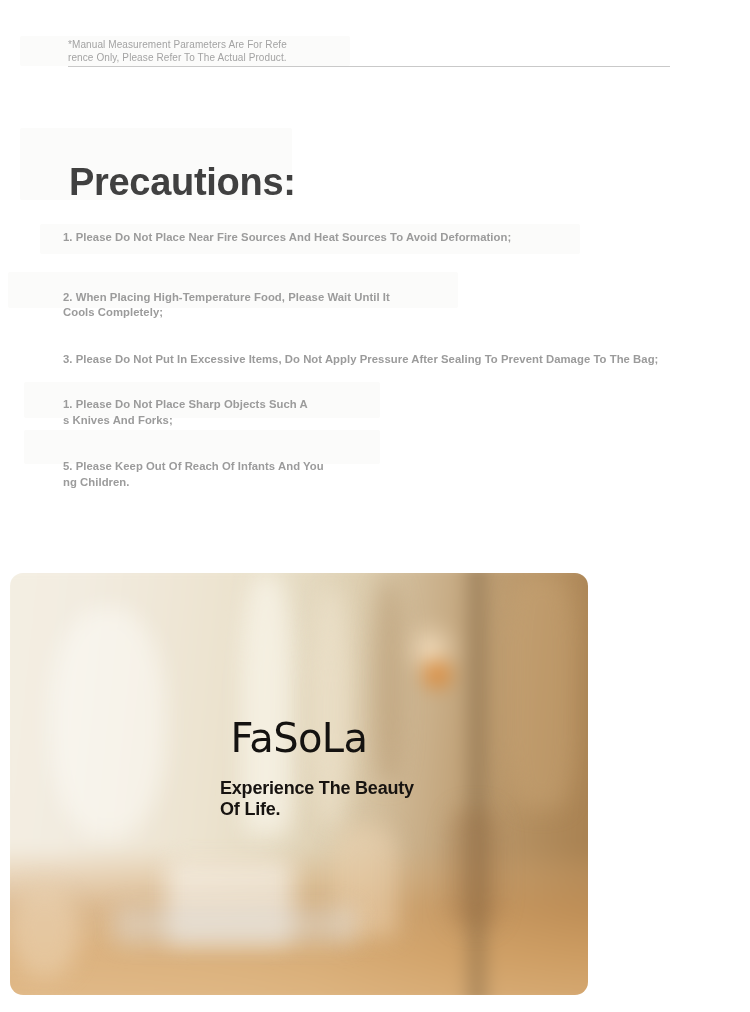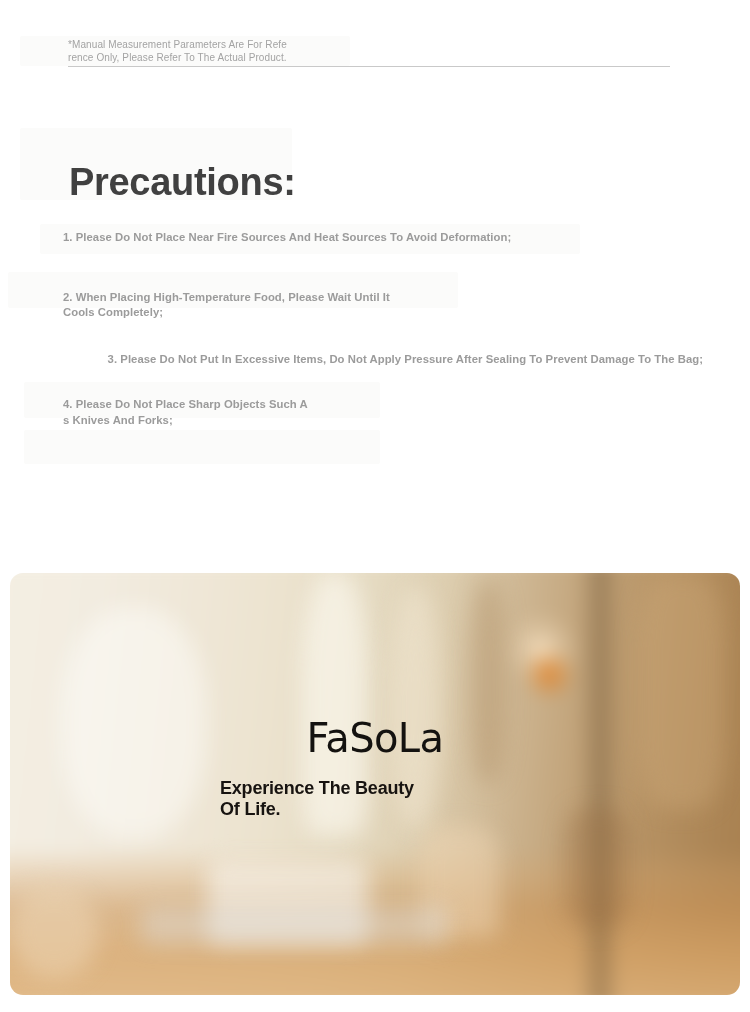--- a/index.html
+++ b/index.html
@@ -74,30 +74,30 @@
     font-size: 11.3px;
     line-height: 1.38;
     color: #9b9b9b;
     letter-spacing: 0.05px;
     white-space: pre-line;
     font-weight: bold;
   }
 
   .precaution-item.i1 { margin-top: 0px; }
   .precaution-item.i2 { margin-top: 44px; }
-  .precaution-item.i3 { margin-top: 31px; text-align: right; }
+  .precaution-item.i3 { margin-top: 31px; }
   .precaution-item.i4 { margin-top: 30px; }
   .precaution-item.i5 { margin-top: 31px; }
 
   
   .banner {
     position: absolute;
     left: 10px;
     top: 573px;
-    width: 730px;
+    width: 578px;
     height: 422px;
     border-radius: 13px;
     overflow: hidden;
   }
 
   .banner-photo {
     position: absolute;
     inset: 0;
     background:
       
@@ -193,22 +193,24 @@
 rence Only, Please Refer To The Actual Product.</div>
   <div class="divider"></div>
 
   <h2 class="precautions-title">Precautions:</h2>
 
   <ul class="precaution-list">
     <li class="precaution-item i1">1. Please Do Not Place Near Fire Sources And Heat Sources To Avoid Deformation;</li>
     <li class="precaution-item i2">2. When Placing High-Temperature Food, Please Wait Until It
  Cools Completely;</li>
     <li class="precaution-item i3">3. Please Do Not Put In Excessive Items, Do Not Apply Pressure After Sealing To Prevent Damage To The Bag;</li>
-    <li class="precaution-item i4">4. Please Do Not Place Sharp Objects Such A
+    <li class="precaution-item i4">1. Please Do Not Place Sharp Objects Such A
 s Knives And Forks;</li>
+    <li class="precaution-item i5">5. Please Keep Out Of Reach Of Infants And You
+ng Children.</li>
   </ul>
 
   <div class="banner">
     <div class="banner-photo"></div>
 
     <div class="blob blob-b4"></div>
     <div class="blob blob-b1"></div>
     <div class="blob blob-b2"></div>
     <div class="blob blob-b10"></div>
     <div class="blob blob-b3"></div>

